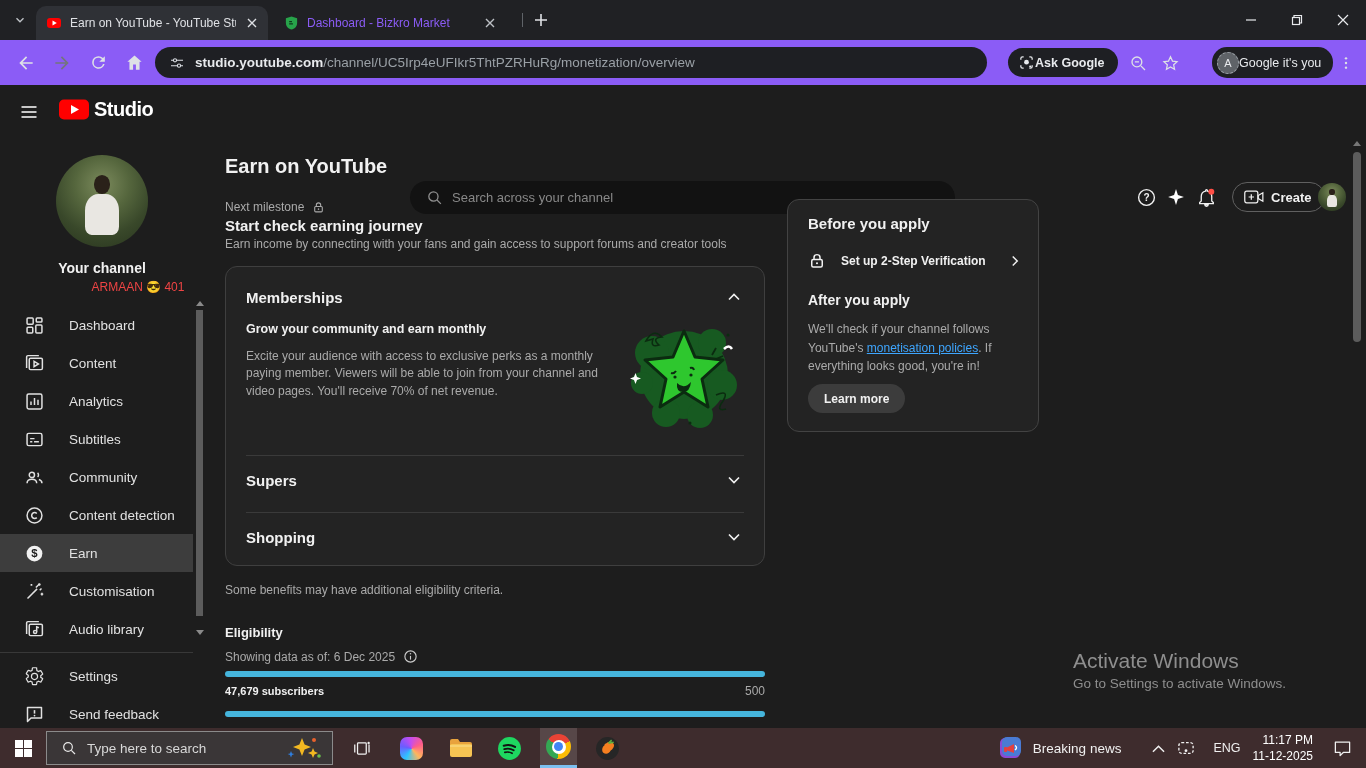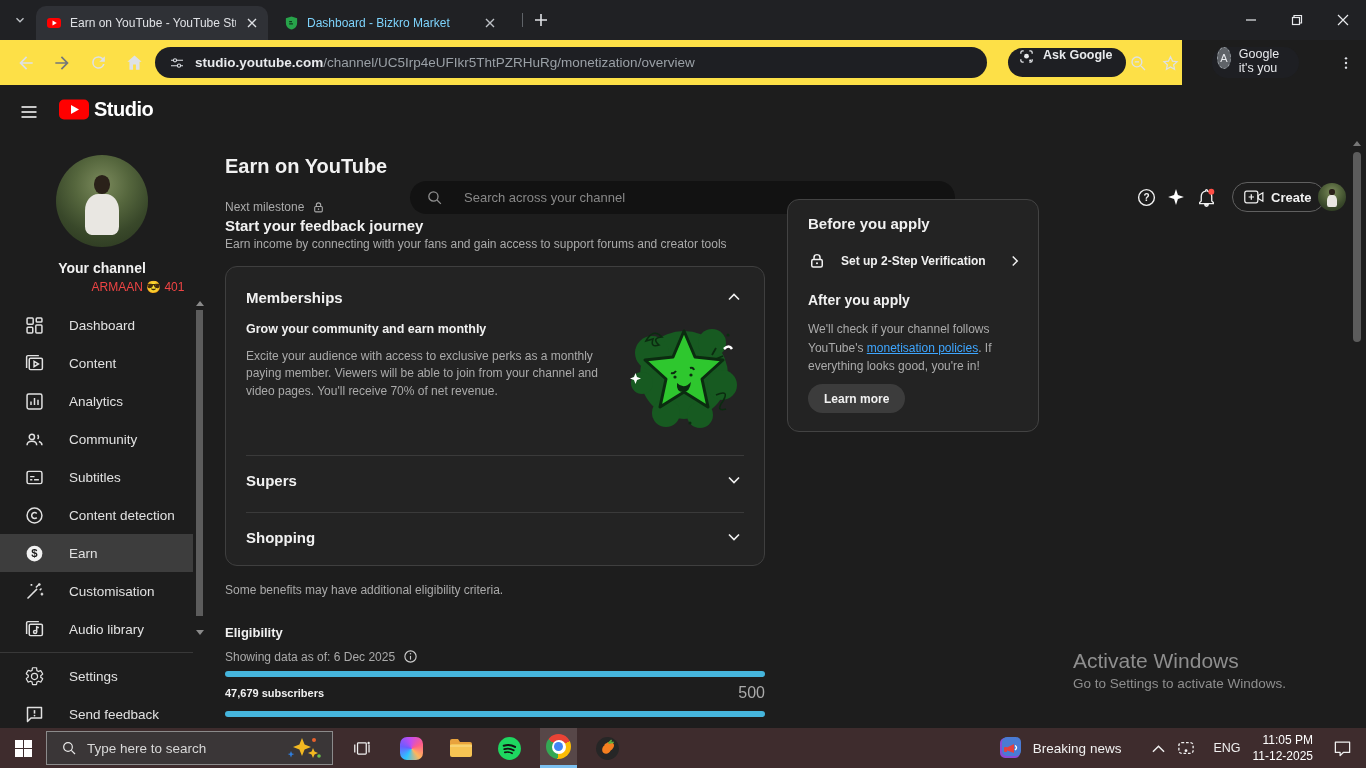--- a/index.html
+++ b/index.html
@@ -7,48 +7,48 @@
   body { font-family:"Liberation Sans", sans-serif; }
   .screen { position:relative; width:1366px; height:768px; background:#1d1d1d; overflow:hidden; }
   svg { display:block; }
 
   
   .tabstrip { position:absolute; top:0; left:0; width:1366px; height:40px; background:#202124; }
   .tab { position:absolute; top:6px; height:34px; width:232px; border-radius:10px 10px 0 0;
          display:flex; align-items:center; gap:8px; padding:0 8px 0 10px; font-size:12px; color:#dfe1e5; cursor:default; }
   .tab .tab-title { flex:1; white-space:nowrap; overflow:hidden; }
   .tab.active { background:#2f3136; }
-  .tab.inactive { color:#7dd3fc; }
+  .tab.inactive { color:#8b5cf6; }
   .tab-close { width:16px; height:16px; display:flex; align-items:center; justify-content:center; border-radius:50%; }
   .tabstrip-btn { position:absolute; display:flex; align-items:center; justify-content:center; }
   .tab-sep { position:absolute; left:522px; top:13px; width:1px; height:14px; background:#5f6368; }
   .wincontrols { position:absolute; right:0; top:0; height:40px; display:flex; }
   .winbtn { width:46px; height:40px; display:flex; align-items:center; justify-content:center; color:#e8eaed; }
 
   
-  .toolbar { position:absolute; top:40px; left:0; width:1182px; height:45px; background:#fde047; display:flex; align-items:center; }
+  .toolbar { position:absolute; top:40px; left:0; width:1366px; height:45px; background:#8b5cf6; display:flex; align-items:center; }
   .nav-btn { width:32px; height:32px; margin-left:4px; display:flex; align-items:center; justify-content:center; border-radius:50%; }
   .omnibox { position:absolute; left:155px; top:7px; width:832px; height:31px; border-radius:16px; background:#1e1f23;
              display:flex; align-items:center; padding:0 14px; gap:10px; }
   .omni-url { font-size:13.5px; color:#9aa0a6; white-space:nowrap; overflow:hidden; }
   .omni-url .host { color:#e8eaed; font-weight:bold; }
-  .pill { display:flex; gap:8px; background:#1e1f23; border-radius:15px; color:#e8eaed; font-size:12.5px; }
+  .pill { display:flex; align-items:center; background:#1e1f23; border-radius:15px; color:#e8eaed; font-size:12.5px; }
   .askgoogle { position:absolute; left:1008px; top:8px; height:29px; padding:0 14px 0 10px; font-weight:bold; }
   .verify { position:absolute; left:1212px; top:7px; height:31px; padding:0 12px 0 5px; }
   .verify-avatar { width:22px; height:22px; border-radius:50%; background:#5f6368; color:#e8eaed; font-size:11px;
                    display:flex; align-items:center; justify-content:center; border:1px dashed #9aa0a6; }
   .tb-icon { position:absolute; top:11px; width:24px; height:24px; display:flex; align-items:center; justify-content:center; }
 
   
   .studio-header { position:absolute; top:85px; left:0; width:1366px; height:53px; background:#1d1d1d; }
   .hamburger { position:absolute; left:16px; top:14px; width:26px; height:26px; display:flex; align-items:center; justify-content:center; }
   .yt-logo { position:absolute; left:58px; top:13px; display:flex; align-items:center; gap:4px; }
   .yt-word { color:#fff; font-size:20px; font-weight:bold; letter-spacing:-0.5px; }
   .studio-search { position:absolute; left:410px; top:96px; width:545px; height:33px; border-radius:17px; background:#121212;
-                   display:flex; align-items:center; padding:0 16px; gap:21px; }
+                   display:flex; align-items:center; padding:0 16px; gap:9px; }
   .studio-search input { flex:1; background:transparent; border:none; outline:none; color:#ddd; font-size:13px; font-family:inherit; }
   .studio-search input::placeholder { color:#888; }
   .hdr-icon { position:absolute; top:99px; width:26px; height:26px; display:flex; align-items:center; justify-content:center; }
   .create-btn { position:absolute; left:1232px; top:97px; height:30px; border:1px solid #606060; border-radius:16px;
                 display:flex; align-items:center; gap:7px; padding:0 13px 0 11px; color:#f1f1f1; font-size:13px; font-weight:bold; background:transparent; }
   .avatar-photo { border-radius:50%; background:radial-gradient(circle at 50% 32%, #7b8a5c 0%, #55663d 35%, #39482a 65%, #27331d 100%); position:relative; overflow:hidden; }
   .avatar-photo::after { content:""; position:absolute; left:32%; top:42%; width:36%; height:45%; background:#e9e7e2; border-radius:40% 40% 20% 20%; }
   .avatar-photo::before { content:""; position:absolute; left:41%; top:22%; width:18%; height:20%; background:#2a2119; border-radius:50%; z-index:1; }
 
   
@@ -77,21 +77,21 @@
   .mem-body { position:absolute; left:20px; top:81px; width:372px; color:#aaa; font-size:12px; line-height:1.45; }
   .star-illo { position:absolute; left:398px; top:48px; }
   .card-divider { position:absolute; left:20px; right:20px; height:1px; background:#3a3a3a; }
   .collapse-row { position:absolute; left:20px; right:20px; display:flex; justify-content:space-between; align-items:center; }
   .benefits-note { position:absolute; left:225px; top:583px; color:#aaa; font-size:12px;text-align:center; }
   .elig-title { position:absolute; left:225px; top:625px; color:#f1f1f1; font-size:13px; font-weight:bold; }
   .elig-asof { position:absolute; left:225px; top:649px; display:flex; align-items:center; gap:8px; color:#aaa; font-size:12px; }
   .progress { position:absolute; left:225px; width:540px; height:6px; border-radius:3px; background:#45b5dc; }
   .subs-row { position:absolute; left:225px; top:684px; width:540px; display:flex; justify-content:space-between; align-items:center; }
   .subs-count { color:#f1f1f1; font-size:11px; font-weight:bold; }
-  .subs-target { color:#aaa; font-size:16px; }
+  .subs-target { color:#aaa; font-size:12px; }
 
   
   .apply-card { position:absolute; left:787px; top:199px; width:252px; height:233px; border:1px solid #434343; border-radius:12px; background:#232323; }
   .apply-title { position:absolute; left:20px; top:15px; color:#f1f1f1; font-size:15px; font-weight:bold; }
   .apply-step { position:absolute; left:20px; top:52px; right:14px; display:flex; align-items:center; }
   .apply-step-label { margin-left:15px; flex:1; color:#f1f1f1; font-size:12px; font-weight:bold; }
   .apply-after-title { position:absolute; left:20px; top:92px; color:#f1f1f1; font-size:14px; font-weight:bold; }
   .apply-body { position:absolute; left:20px; top:120px; width:212px; color:#aaa; font-size:12px; line-height:1.55; }
   .apply-link { color:#3ea6ff; }
   .learn-more { position:absolute; left:20px; top:184px; height:29px; padding:0 16px; border:none; border-radius:15px;
@@ -332,35 +332,35 @@
             <g fill="none" stroke="#e1e1e1" stroke-width="1.7">
               <rect x="3.5" y="3.5" width="17" height="17" rx="2"></rect>
               <path d="M8 16v-4M12 16V8M16 16v-6"></path>
             </g>
           </svg>
         <span>Analytics</span>
       </div>
       <div class="nav-item">
         <svg width="21" height="21" viewBox="0 0 24 24">
             <g fill="none" stroke="#e1e1e1" stroke-width="1.7">
+              <rect x="3.5" y="5" width="17" height="14" rx="2"></rect>
+              <path d="M7 14.5h2.5M11.5 14.5H17M7 11h5"></path>
+            </g>
+          </svg>
+        <span>Subtitles</span>
+      </div>
+      <div class="nav-item">
+        <svg width="21" height="21" viewBox="0 0 24 24">
+            <g fill="none" stroke="#e1e1e1" stroke-width="1.7">
               <circle cx="9" cy="9" r="3"></circle>
               <path d="M3.5 18.5c0-3 2.5-4.5 5.5-4.5s5.5 1.5 5.5 4.5"></path>
               <path d="M15.5 6.7a3 3 0 0 1 0 4.6M17 14.3c2 .6 3.5 1.9 3.5 4.2"></path>
             </g>
           </svg>
         <span>Community</span>
-      </div>
-      <div class="nav-item">
-        <svg width="21" height="21" viewBox="0 0 24 24">
-            <g fill="none" stroke="#e1e1e1" stroke-width="1.7">
-              <rect x="3.5" y="5" width="17" height="14" rx="2"></rect>
-              <path d="M7 14.5h2.5M11.5 14.5H17M7 11h5"></path>
-            </g>
-          </svg>
-        <span>Subtitles</span>
       </div>
       <div class="nav-item">
         <svg width="21" height="21" viewBox="0 0 24 24">
             <circle cx="12" cy="12" r="8.5" fill="none" stroke="#e1e1e1" stroke-width="1.7"></circle>
             <path d="M14.6 9.6a3.4 3.4 0 1 0 0 4.8" fill="none" stroke="#e1e1e1" stroke-width="1.7"></path>
           </svg>
         <span>Content detection</span>
       </div>
       <div class="nav-item active">
         <svg width="21" height="21" viewBox="0 0 24 24">
@@ -415,21 +415,21 @@
   <div class="page-title">Earn on YouTube</div>
 
   <div class="milestone-row">
     <span>Next milestone</span>
     <svg width="13" height="13" viewBox="0 0 24 24">
         <rect x="5" y="10" width="14" height="10" rx="2" fill="none" stroke="#aaa" stroke-width="2"></rect>
         <path d="M8 10V7.5a4 4 0 0 1 8 0V10" fill="none" stroke="#aaa" stroke-width="2"></path>
         <circle cx="12" cy="15" r="1.4" fill="#aaa"></circle>
       </svg>
   </div>
-  <div class="journey-title">Start your feedback journey</div>
+  <div class="journey-title">Start check earning journey</div>
   <div class="journey-desc">Earn income by connecting with your fans and gain access to support forums and creator tools</div>
 
   <div class="earn-card">
     <div class="mem-header">
       <span class="card-row-title">Memberships</span>
       <svg width="20" height="20" viewBox="0 0 24 24">
           <path d="M6 15l6-6 6 6" fill="none" stroke="#f1f1f1" stroke-width="2"></path>
         </svg>
     </div>
     <div class="mem-sub">Grow your community and earn monthly</div>
@@ -601,21 +601,21 @@
           </svg>
       </div>
       <div class="tray-item" style="width:30px;">
         <svg width="18" height="16" viewBox="0 0 20 18">
             <rect x="2" y="3" width="16" height="12" rx="3" fill="none" stroke="#f0f0f0" stroke-width="1.5" stroke-dasharray="3 2"></rect>
             <circle cx="10" cy="12" r="1.6" fill="#f0f0f0"></circle>
           </svg>
       </div>
       <div class="tray-lang">ENG</div>
       <div class="tray-clock">
-        <div>11:05 PM</div>
+        <div>11:17 PM</div>
         <div>11-12-2025</div>
       </div>
       <div class="tray-item tray-action">
         <svg width="19" height="19" viewBox="0 0 24 24">
             <path d="M3 4h18v13h-8l-4 4v-4H3z" fill="none" stroke="#f0f0f0" stroke-width="1.6" stroke-linejoin="round"></path>
           </svg>
       </div>
     </div>
   </div>
 

